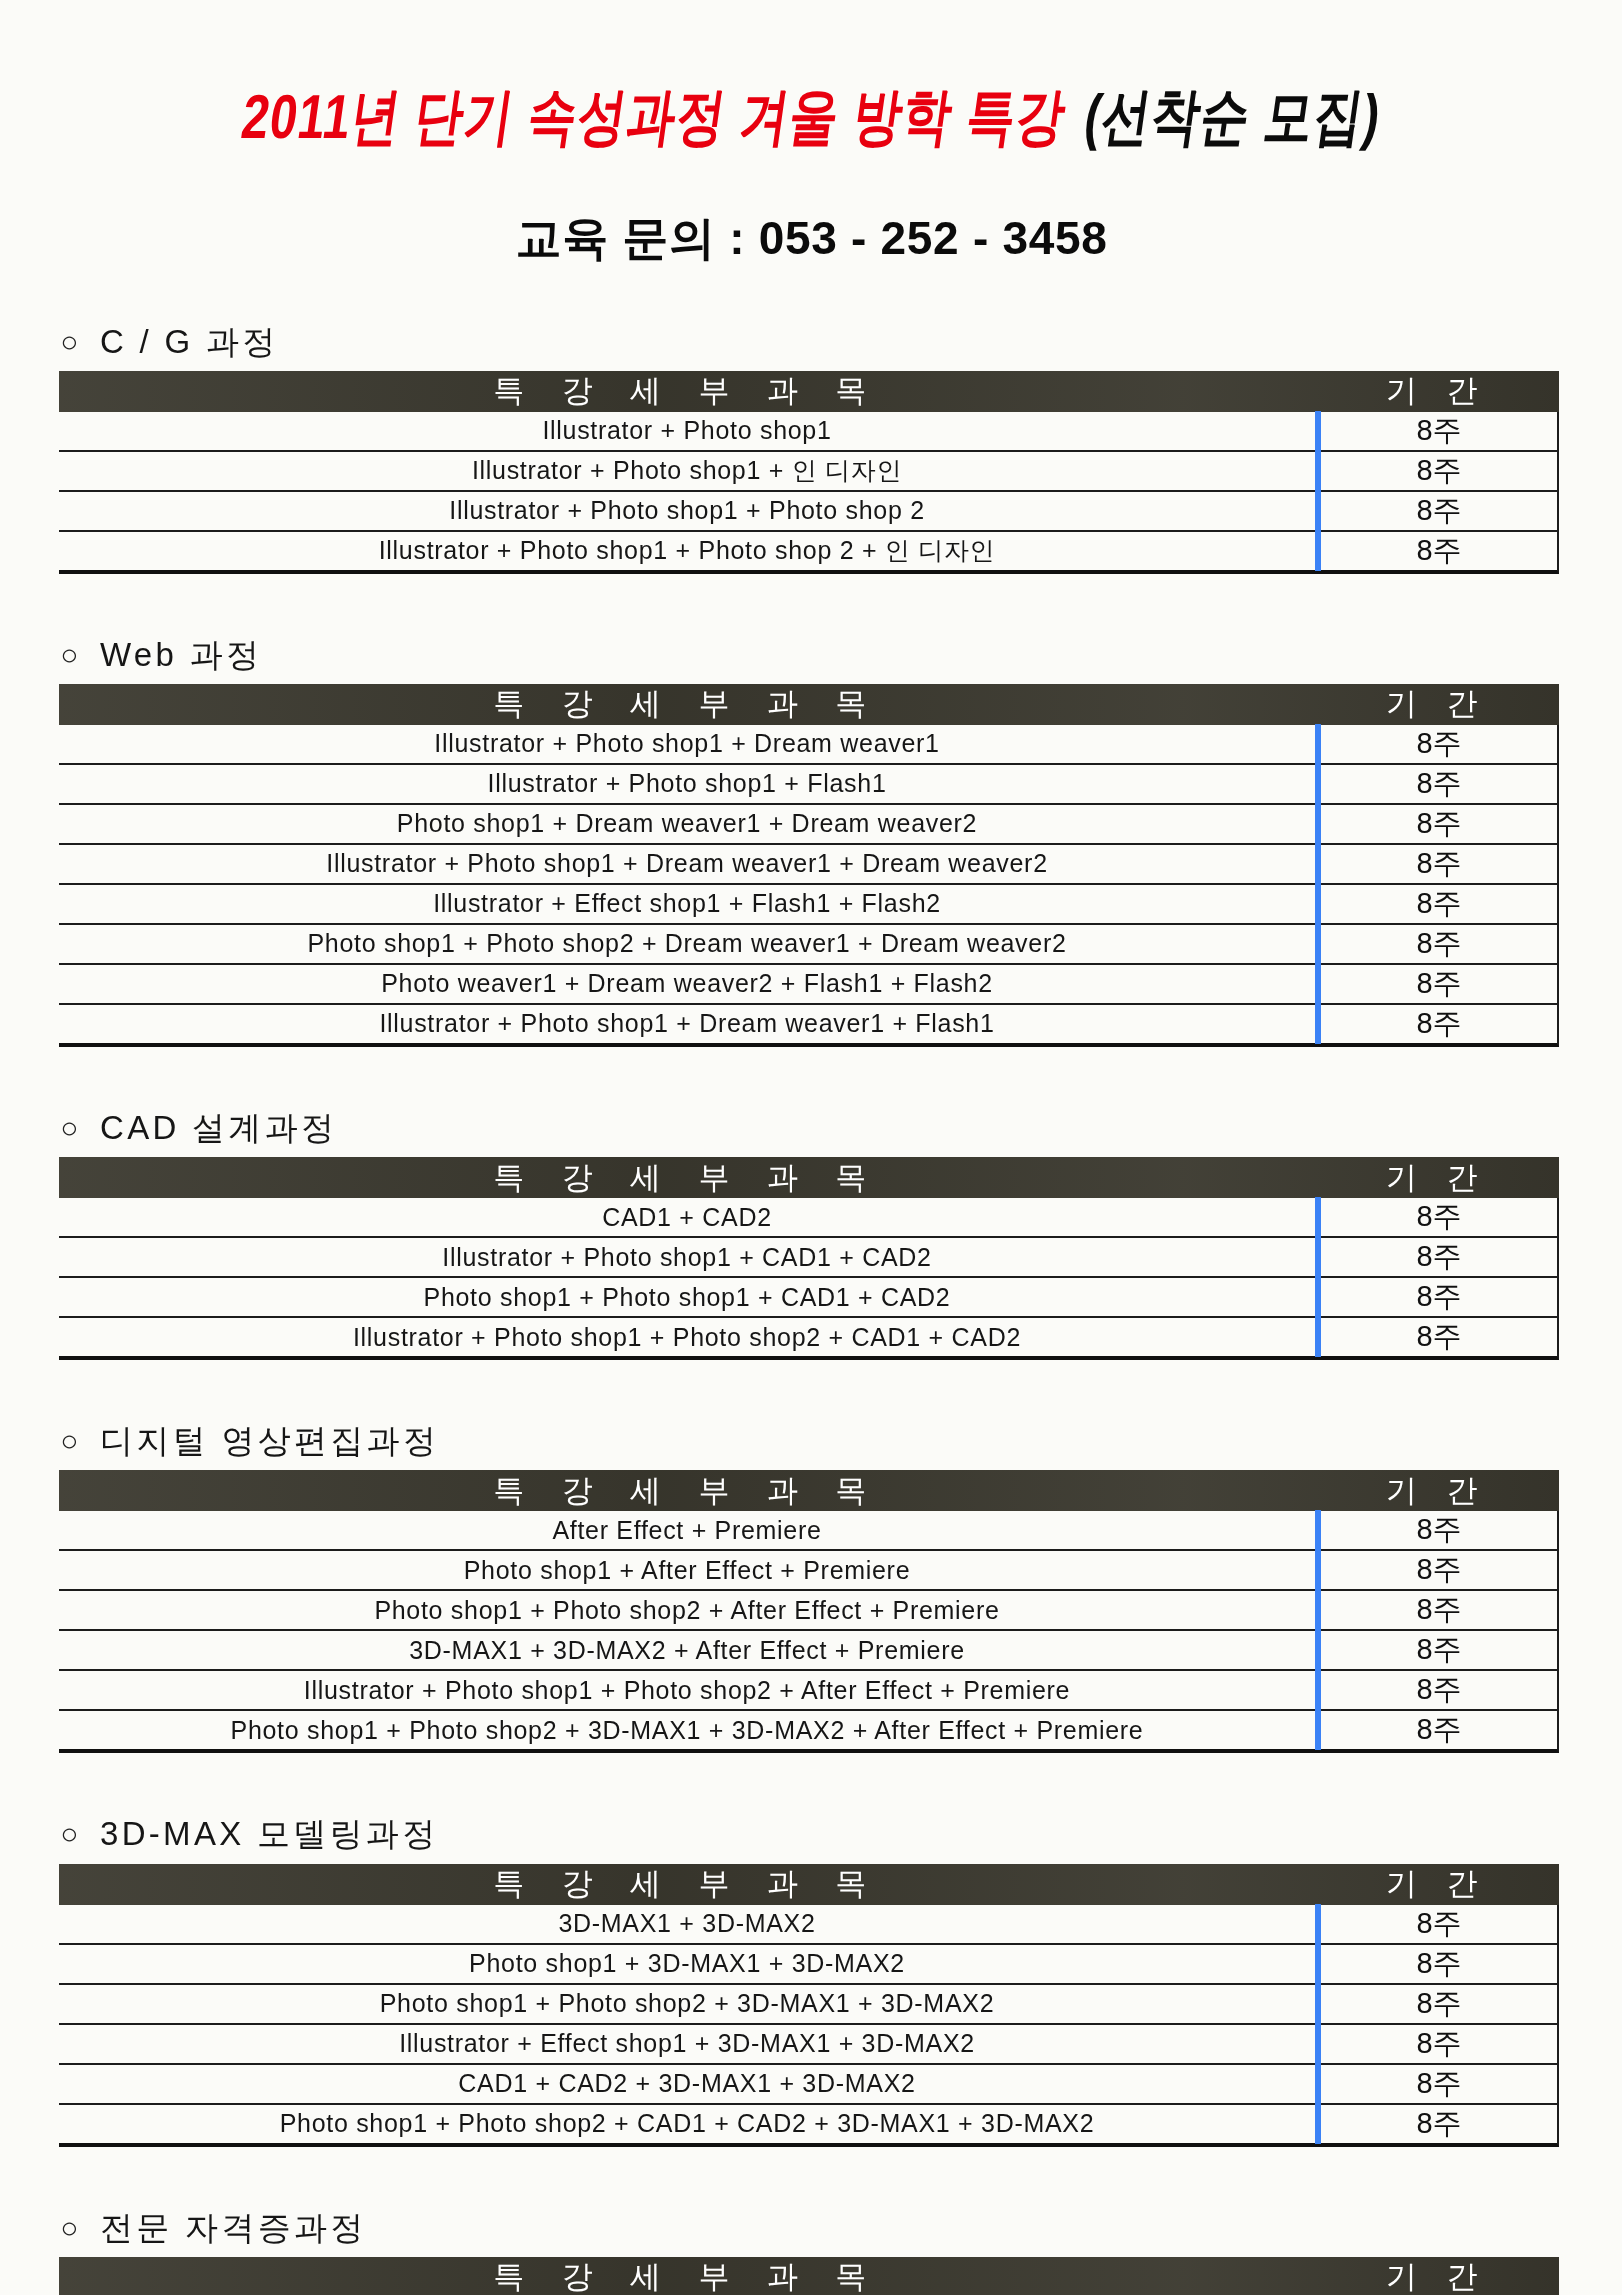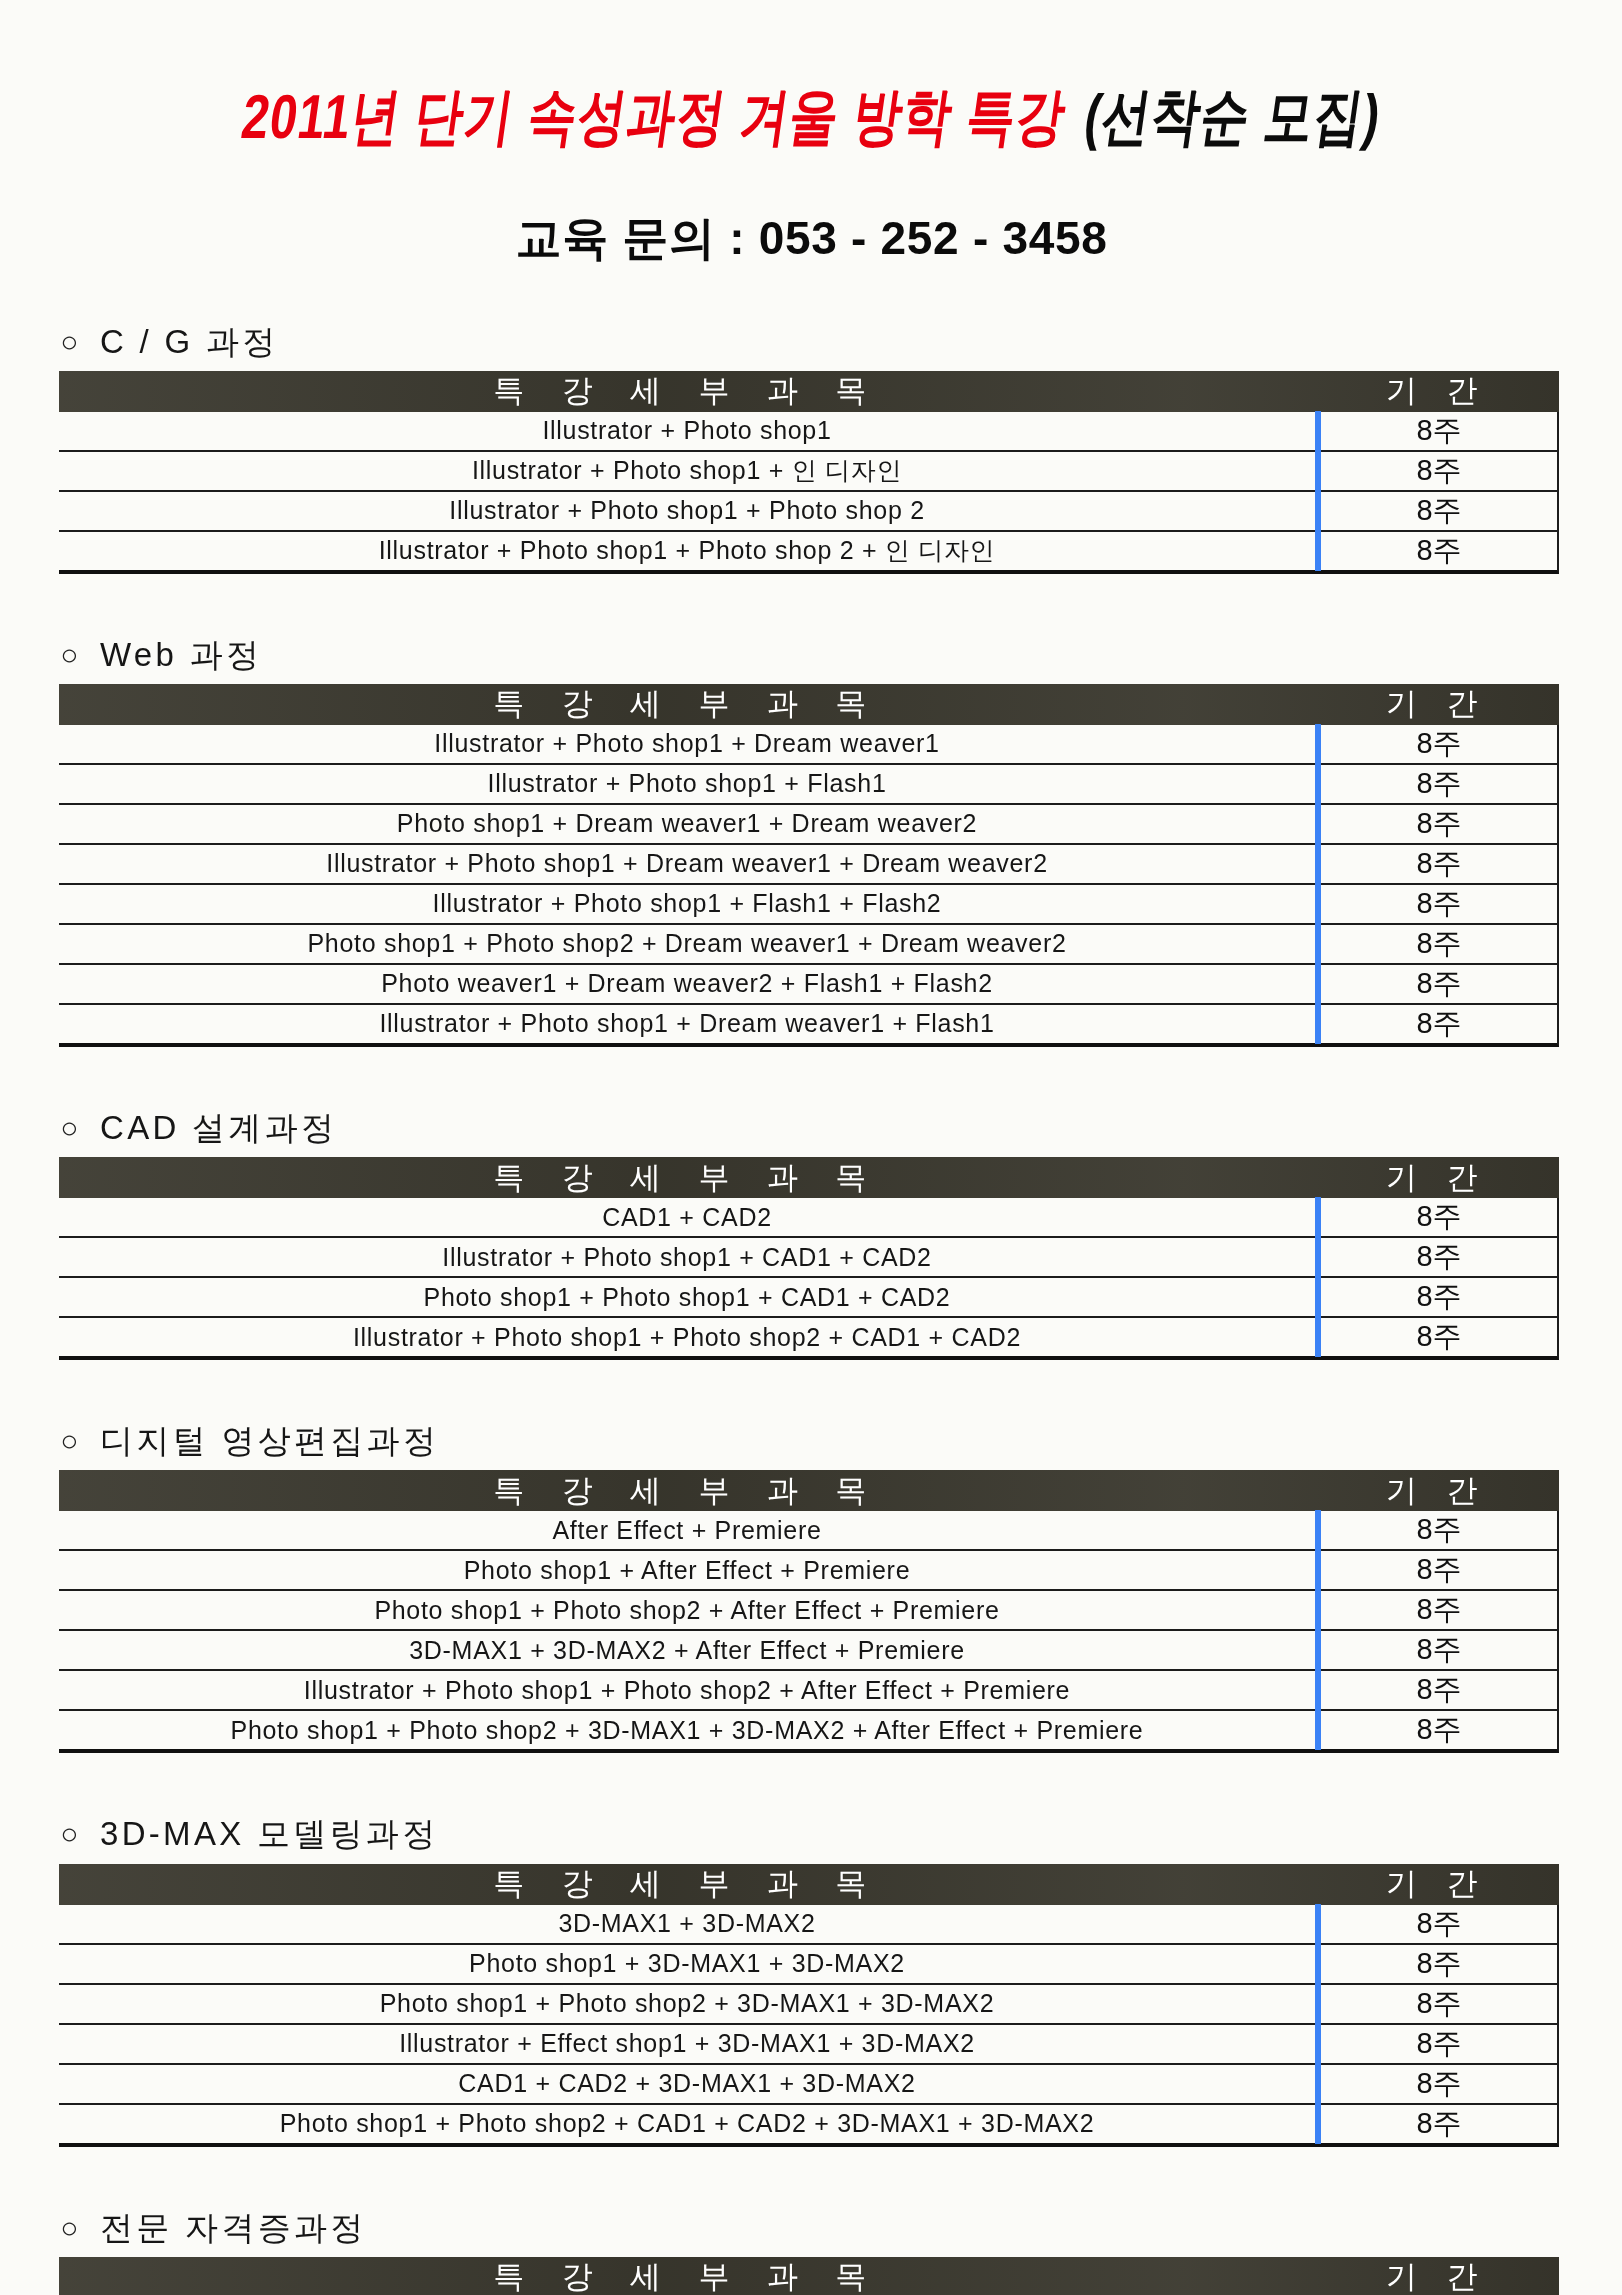--- a/index.html
+++ b/index.html
@@ -145,21 +145,21 @@
     <div class="td col-subject">Photo shop1 + Dream weaver1 + Dream weaver2</div>
     <div class="td col-duration">8주</div>
   </div>
 
   <div class="tr">
     <div class="td col-subject">Illustrator + Photo shop1 + Dream weaver1 + Dream weaver2</div>
     <div class="td col-duration">8주</div>
   </div>
 
   <div class="tr">
-    <div class="td col-subject">Illustrator + Photo shop1 + Flash1 + Flash2</div>
+    <div class="td col-subject">Illustrator + Effect shop1 + Flash1 + Flash2</div>
     <div class="td col-duration">8주</div>
   </div>
 
   <div class="tr">
     <div class="td col-subject">Photo shop1 + Photo shop2 + Dream weaver1 + Dream weaver2</div>
     <div class="td col-duration">8주</div>
   </div>
 
   <div class="tr">
     <div class="td col-subject">Photo weaver1 + Dream weaver2 + Flash1 + Flash2</div>

